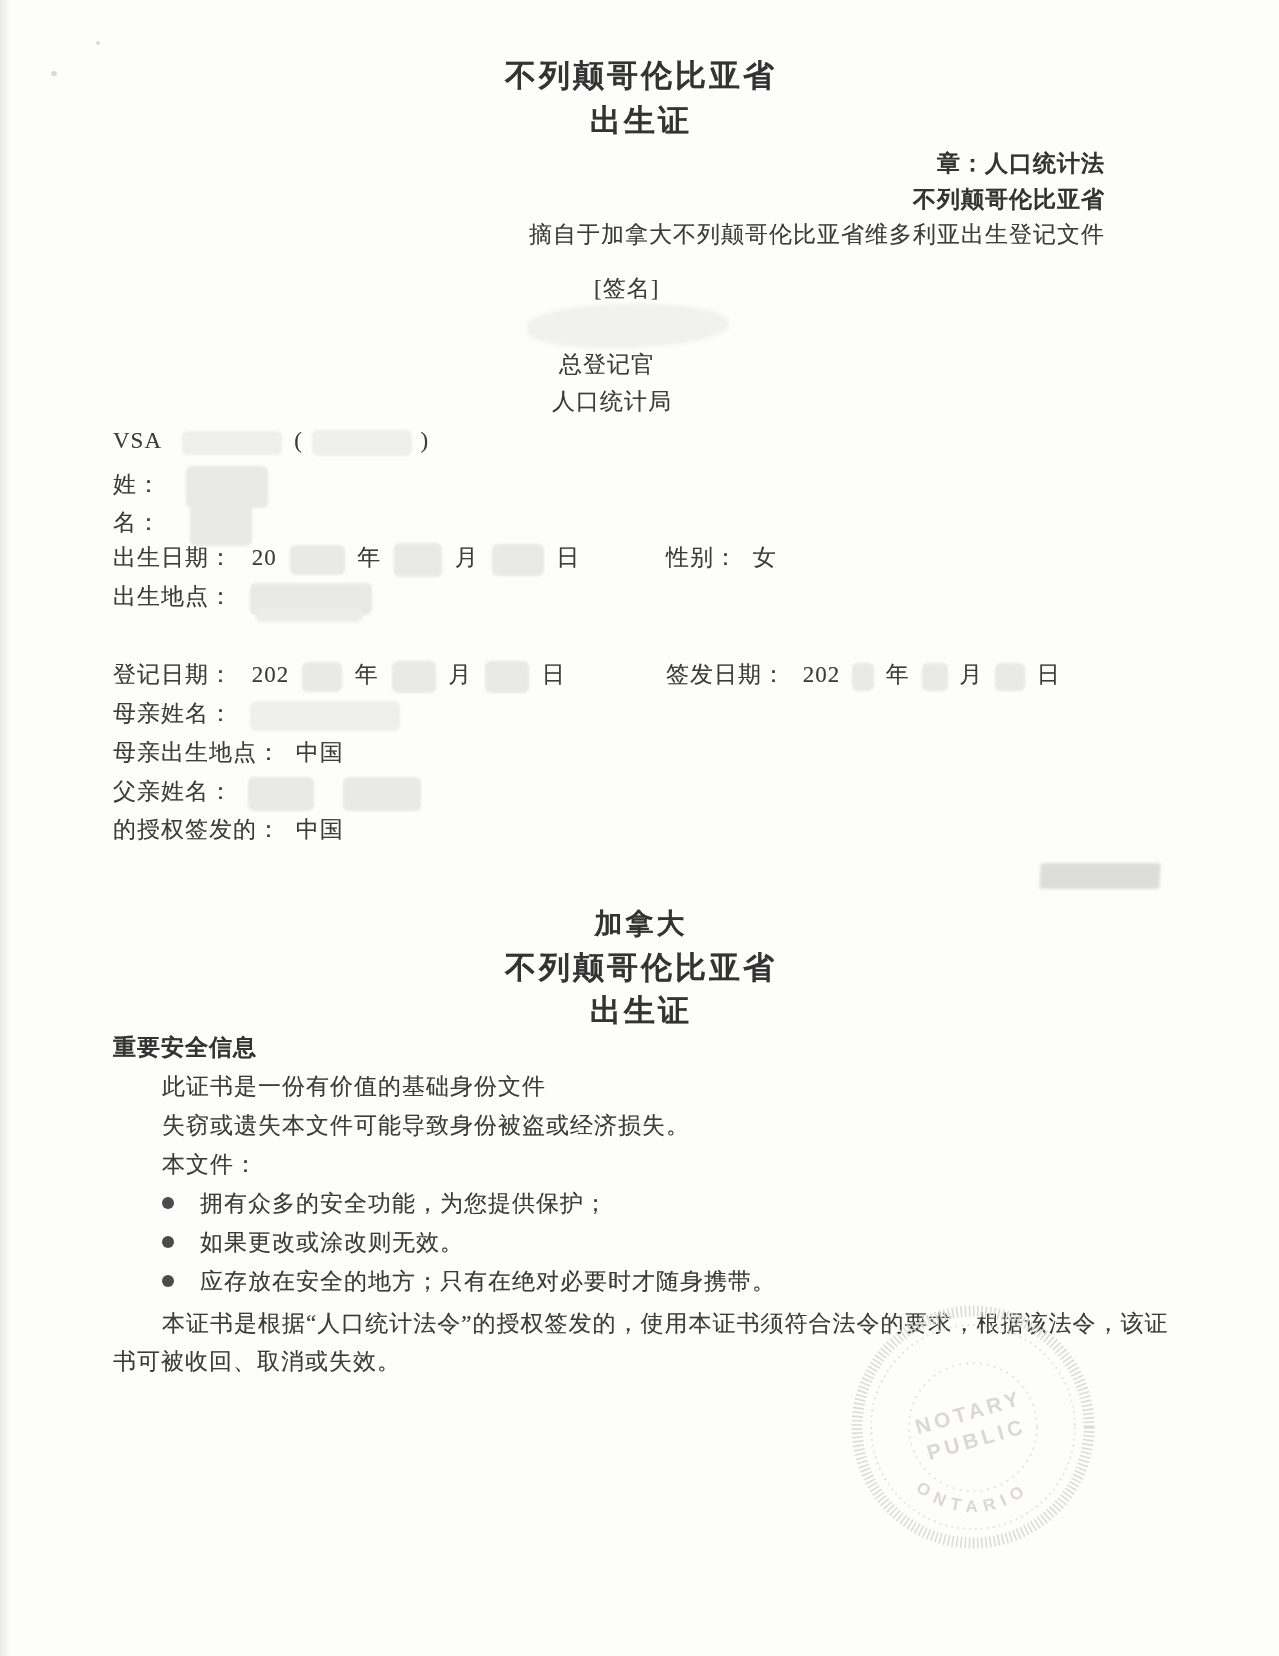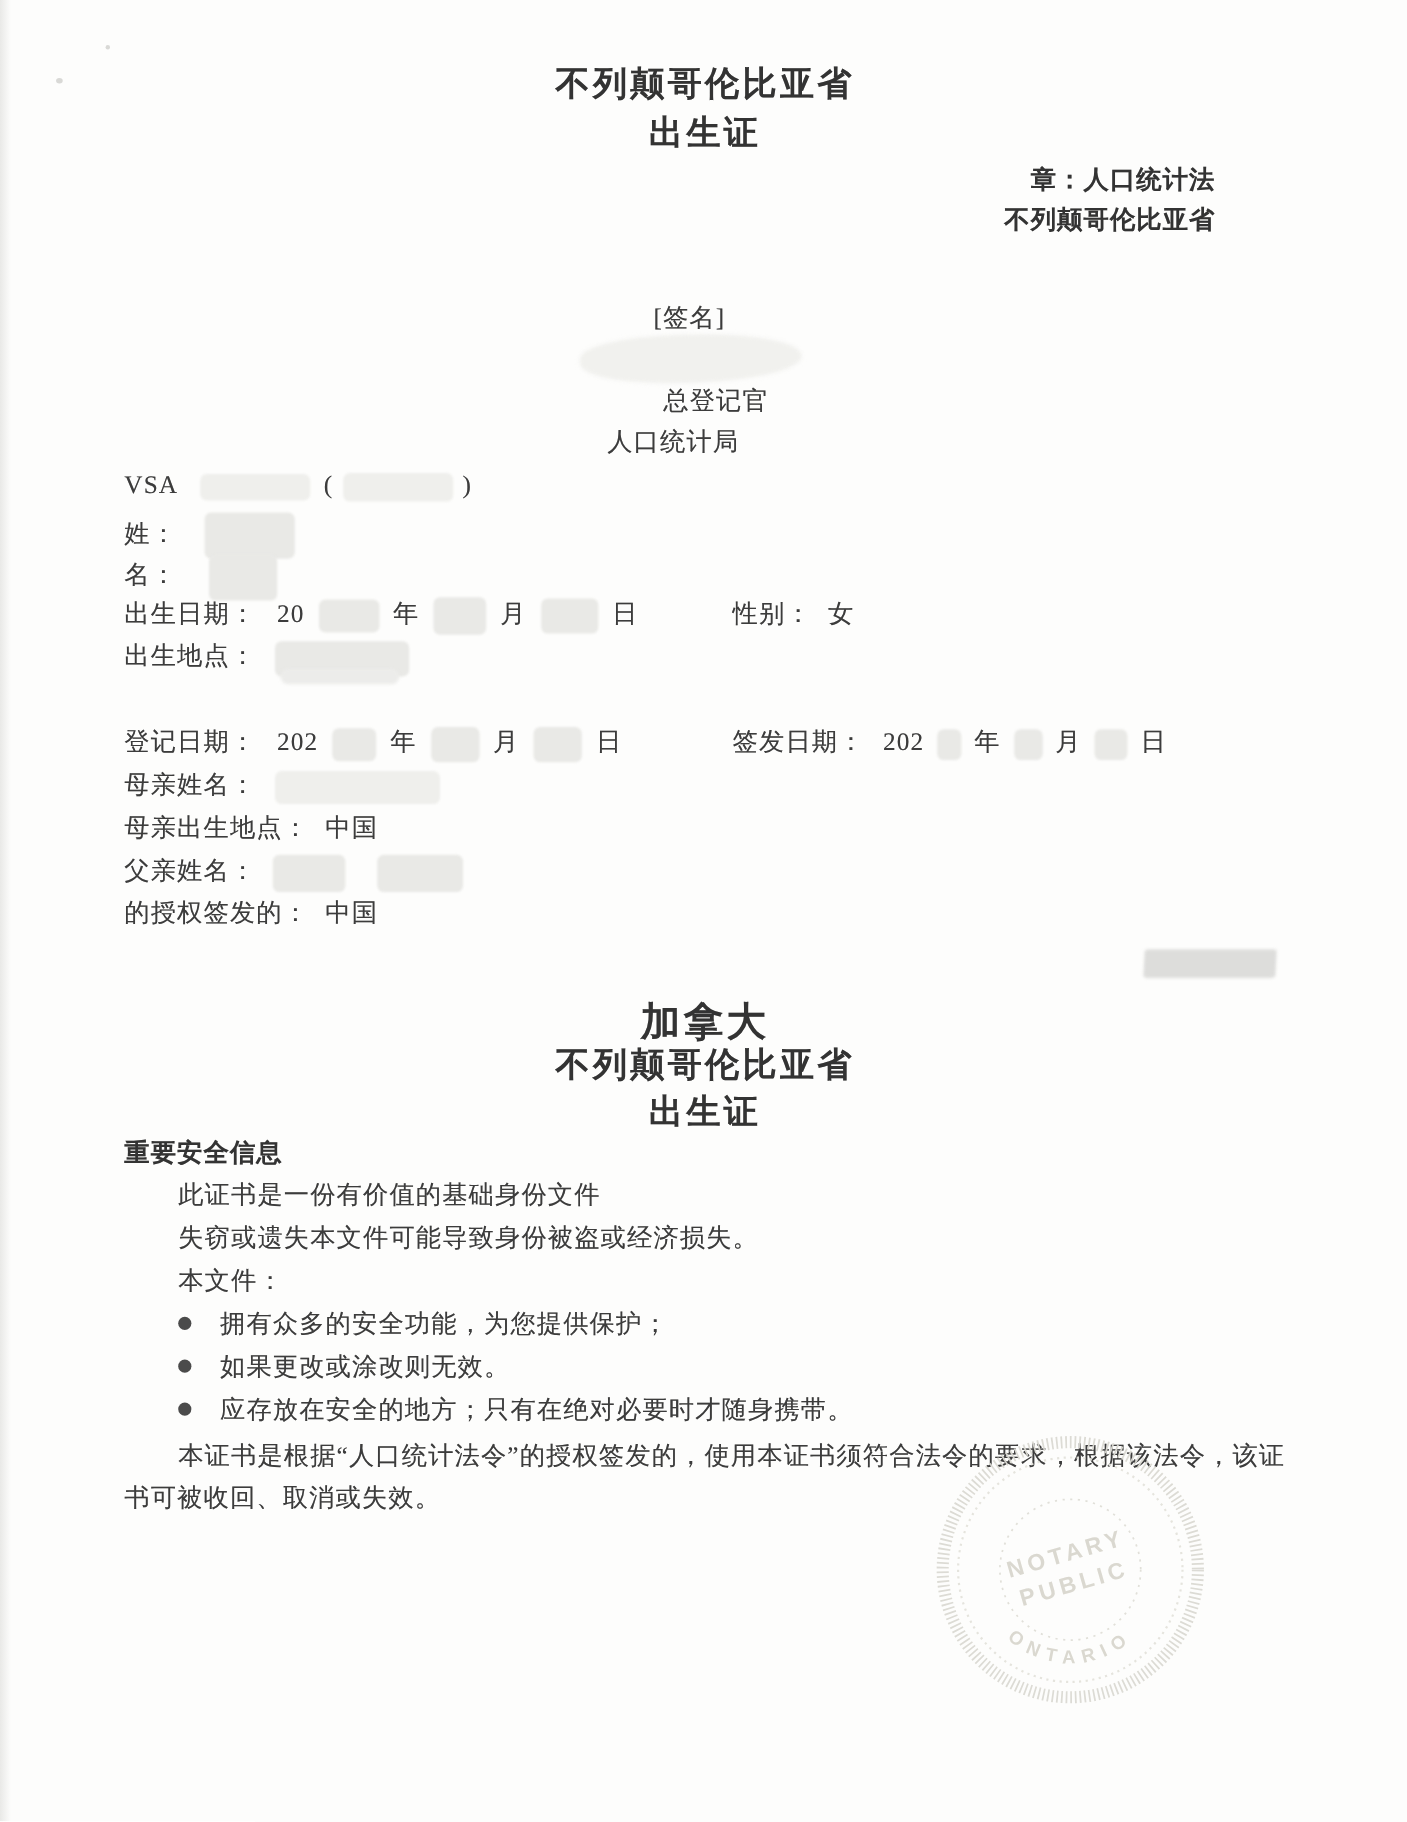--- a/index.html
+++ b/index.html
@@ -9,21 +9,21 @@
     font-family:"Liberation Serif","DejaVu Serif",serif;
     color:#3c3c3c;
   }
   .edge-left{position:absolute;left:0;top:0;width:10px;height:100%;
     background:linear-gradient(90deg,#e9e9e7,rgba(255,255,255,0));}
   .line{position:absolute;white-space:nowrap;font-size:23px;letter-spacing:1px;
     text-shadow:0 0 0.6px rgba(70,70,70,.45);}
   .center{transform:translateX(-50%);}
   .bold{font-weight:700;color:#333;}
   .h1{font-size:31px;letter-spacing:3px;}
-  .h2{font-size:36px;letter-spacing:3px;font-family:Liberation Mono, monospace;}
+  .h2{font-size:28px;letter-spacing:3px;font-family:Liberation Mono, monospace;}
   .rightalign{transform:translateX(-100%);}
   .redact{display:inline-block;vertical-align:middle;border-radius:6px;
     background:#e9e9e6;filter:blur(1.2px);}
   .redact.light{background:#efefec;}
   .redact.dark{background:#dcdcd9;}
   .blob{position:absolute;border-radius:10px;filter:blur(1.5px);}
   .bullet-dot{display:inline-block;width:12px;height:12px;border-radius:50%;
     background:#4b4b4b;margin-right:26px;vertical-align:2px;}
   .speck{position:absolute;width:4px;height:4px;border-radius:50%;background:#c9c9c6;opacity:.7;}
   .stamp{position:absolute;opacity:.95;}
@@ -34,24 +34,25 @@
 <div class="page">
   <div class="edge-left"></div>
   <div class="speck" style="left:96px;top:41px;"></div>
   <div class="speck" style="left:51px;top:71px;width:6px;height:5px;"></div>
 
   <div class="line center bold h1" style="left:641px;top:55px;">不列颠哥伦比亚省</div>
   <div class="line center bold h1" style="left:641px;top:100px;">出生证</div>
 
   <div class="line rightalign bold" style="left:1105px;top:148px;">章：人口统计法</div>
   <div class="line rightalign bold" style="left:1105px;top:184px;">不列颠哥伦比亚省</div>
+  <div class="line rightalign" style="left:1105px;top:219px;">摘自于加拿大不列颠哥伦比亚省维多利亚出生登记文件</div>
 
   <div class="line" style="left:573px;top:273px;margin-left:21px;">[签名]</div>
   <div class="blob" style="left:528px;top:305px;width:200px;height:42px;background:#f1f1ee;border-radius:45% 55% 50% 50%;transform:rotate(-2deg);box-shadow:0 0 5px #ededea;"></div>
-  <div class="line" style="left:559px;top:349px;margin-left:44px;">总登记官</div>
+  <div class="line" style="left:559px;top:349px;">总登记官</div>
   <div class="line" style="left:552px;top:386px;">人口统计局</div>
 
   <div class="line" style="left:113px;top:428px;">
     <span>VSA</span>
     <span class="redact light" style="width:100px;height:24px;margin:0 6px 0 14px;"></span>
     <span>(</span>
     <span class="redact light" style="width:100px;height:26px;margin:0 2px;"></span>
     <span>)</span>
   </div>
 

